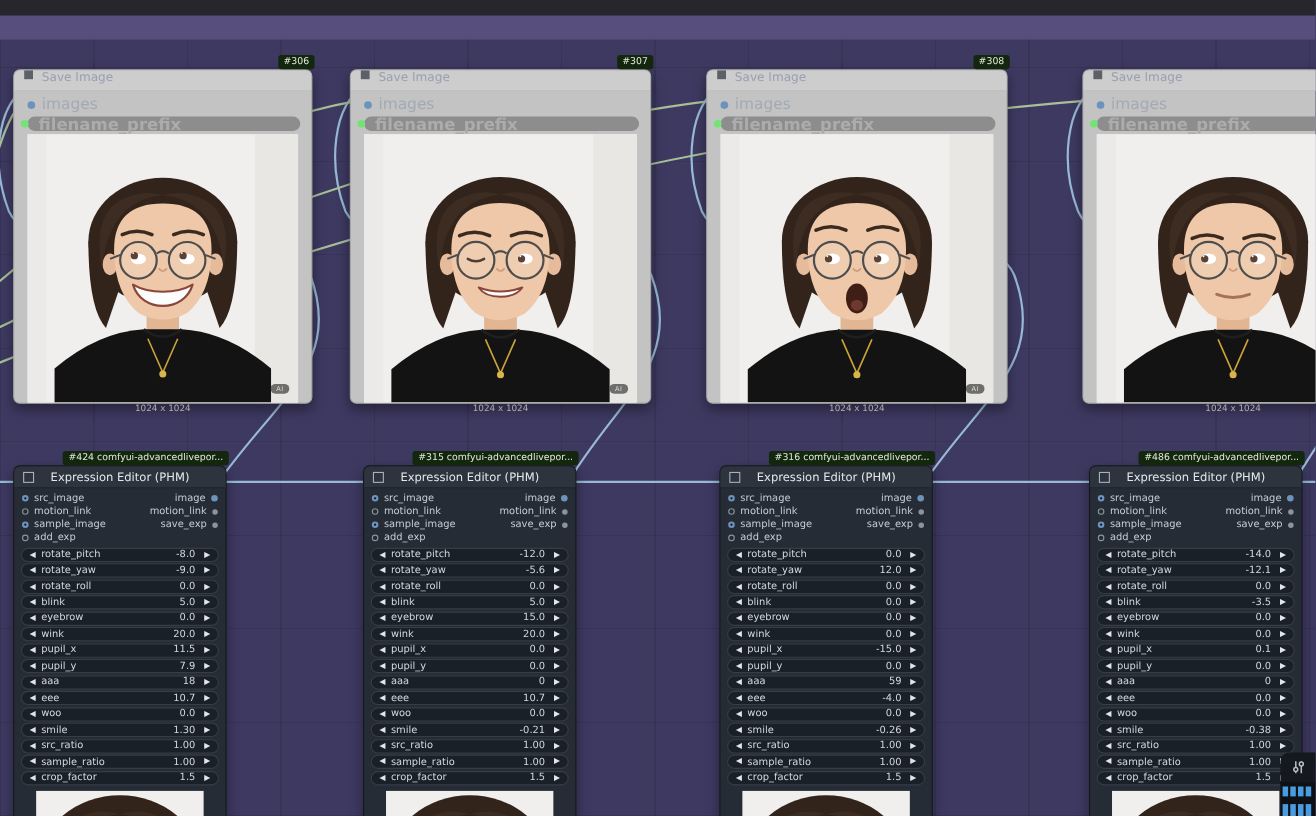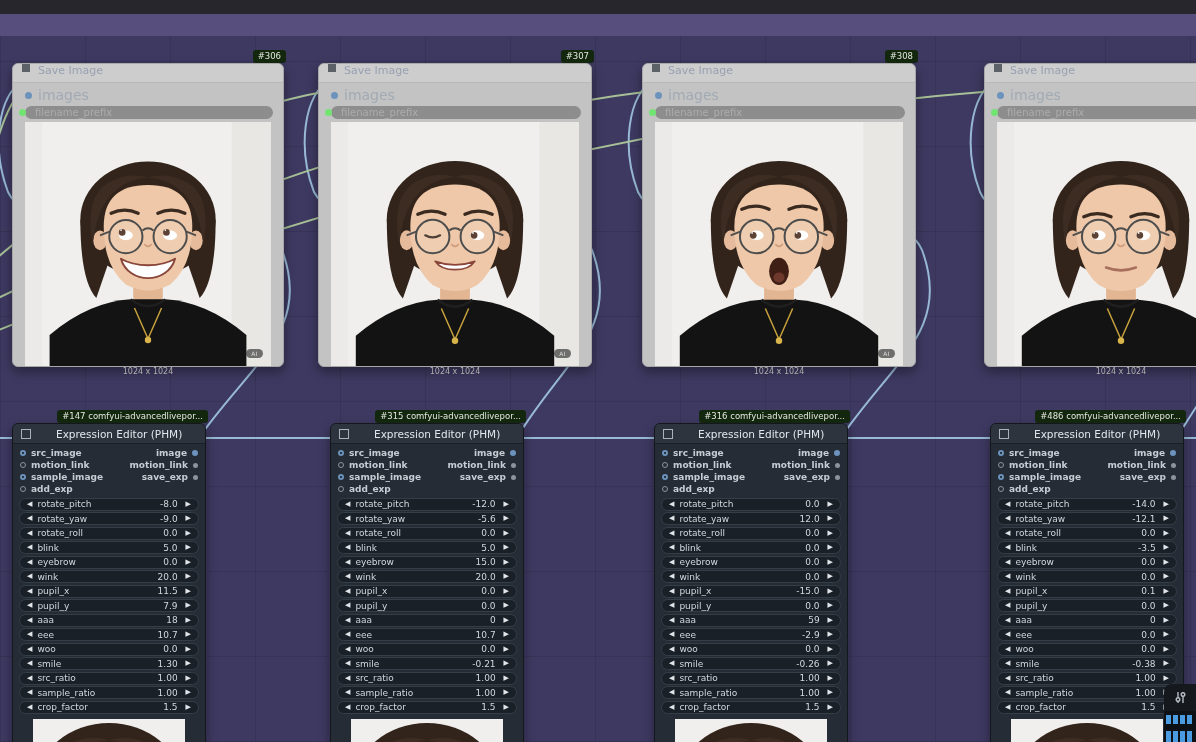--- a/index.html
+++ b/index.html
@@ -32,37 +32,37 @@
   .save-title{
     height:18px;background:#cdcdcd;border-radius:5px 5px 0 0;border-bottom:1px solid #b9b9b9;
     display:flex;gap:8px;padding:0 9px;
     color:#98a1b2;font-size:11px;
   }
   .collapse{width:8px;height:8px;background:#5c6168;flex:0 0 auto;}
   .slot-row{display:flex;align-items:center;gap:6px;padding:4px 8px 1px 12px;font-size:14px;color:#a2aab4;}
   .dot-blue{width:7px;height:7px;border-radius:50%;background:var(--slot_image,#6b93bb);flex:0 0 auto;}
   .fwrap{position:relative;margin:2px 10px 3px 12px;}
   .gdot{position:absolute;left:-6px;top:3px;width:7px;height:7px;border-radius:50%;background:var(--widget_green_dot,#72e472);z-index:1;}
-  .fpill{height:13px;border-radius:7px;background:#8d8d8d;display:flex;align-items:center;padding:0 10px;font-size:10px;color:#acacac;}
+  .fpill{height:13px;border-radius:7px;background:#8d8d8d;display:flex;align-items:center;padding:0 10px;font-size:15px;color:#acacac;font-weight:bold;}
   .imgwrap{position:relative;margin:1px 12px 0;height:244px;background:#f0efed;overflow:hidden;}
   .imgwrap svg{display:block;width:100%;height:100%;}
   .aibadge{
     position:absolute;right:8px;bottom:8px;background:rgba(70,70,70,.75);color:#ddd;
     font-size:6px;padding:1px 5px;border-radius:6px;letter-spacing:.5px;
   }
   .caption{text-align:center;font-size:8px;color:#aeaeae;padding:1px 0 3px;}
 
   
   .ed-node{background:#262c35;border:1px solid #14181d;color:#ccd2da;height:400px;}
   .ed-title{
-    height:19px;display:flex;align-items:center;gap:25px;padding:0 8px;
+    height:19px;display:flex;align-items:center;gap:15px;padding:0 8px;
     font-size:10.5px;color:#e2e7ed;background:#2d343e;border-radius:5px 5px 0 0;border-bottom:1px solid #1a1f26;
   }
   .ed-collapse{width:8px;height:8px;border:1.5px solid #aab1ba;background:transparent;flex:0 0 auto;}
-  .io-block{padding:3px 0 1px;font-weight:bold;}
+  .io-block{padding:3px 0 1px;}
   .io-row{display:flex;justify-content:space-between;align-items:center;font-size:9px;color:#c5ccd4;padding:1.5px 7px;height:9px;}
   .io-left,.io-right{display:flex;align-items:center;gap:5px;}
   .d-ring-blue{width:6px;height:6px;border-radius:50%;border:2px solid var(--slot_image,#6b93bb);box-sizing:border-box;background:#10141a;}
   .d-ring-gray{width:6px;height:6px;border-radius:50%;border:1.5px solid #8b949e;box-sizing:border-box;background:transparent;}
   .d-fill-blue{width:6px;height:6px;border-radius:50%;background:var(--slot_image,#6b93bb);}
   .d-fill-gray{width:5px;height:5px;border-radius:50%;background:#8b949e;}
   .wrow{
     height:13px;margin:1.5px 6px;border-radius:7px;background:#1a2028;border:1px solid #353d47;
     display:flex;align-items:center;font-size:9px;color:#d2d8df;padding:0 7px;gap:5px;box-sizing:border-box;
   }
@@ -301,21 +301,21 @@
     <path d="M89,152 L100,177 L111,152" stroke="#c9a23c" stroke-width="1.2" fill="none"></path>
     <circle cx="100" cy="178" r="2.6" fill="#d8b44a"></circle>
         </svg>
 
     </div>
     <div class="caption">1024 x 1024</div>
     </div>
   </div>
 <div id="editor-row">
     <div class="node ed-node" style="left: 12px; top: 412px; width: 192px;">
-    <div class="nbadge">#147 comfyui-advancedlivepor...</div>
+    <div class="nbadge">#424 comfyui-advancedlivepor...</div>
     <div class="ed-title">
       <span class="ed-collapse"></span>
       <span>Expression Editor (PHM)</span>
     </div>
     <div class="io-block">
     <div class="io-row">
       <span class="io-left">
         <span class="d-ring-blue"></span>
         <span>src_image</span>
       </span>
@@ -745,21 +745,21 @@
     </div>
     <div class="wrow">
       <span class="warrow">◀</span>
       <span class="wlabel">aaa</span>
       <span class="wval">59</span>
       <span class="warrow">▶</span>
     </div>
     <div class="wrow">
       <span class="warrow">◀</span>
       <span class="wlabel">eee</span>
-      <span class="wval">-2.9</span>
+      <span class="wval">-4.0</span>
       <span class="warrow">▶</span>
     </div>
     <div class="wrow">
       <span class="warrow">◀</span>
       <span class="wlabel">woo</span>
       <span class="wval">0.0</span>
       <span class="warrow">▶</span>
     </div>
     <div class="wrow">
       <span class="warrow">◀</span>

